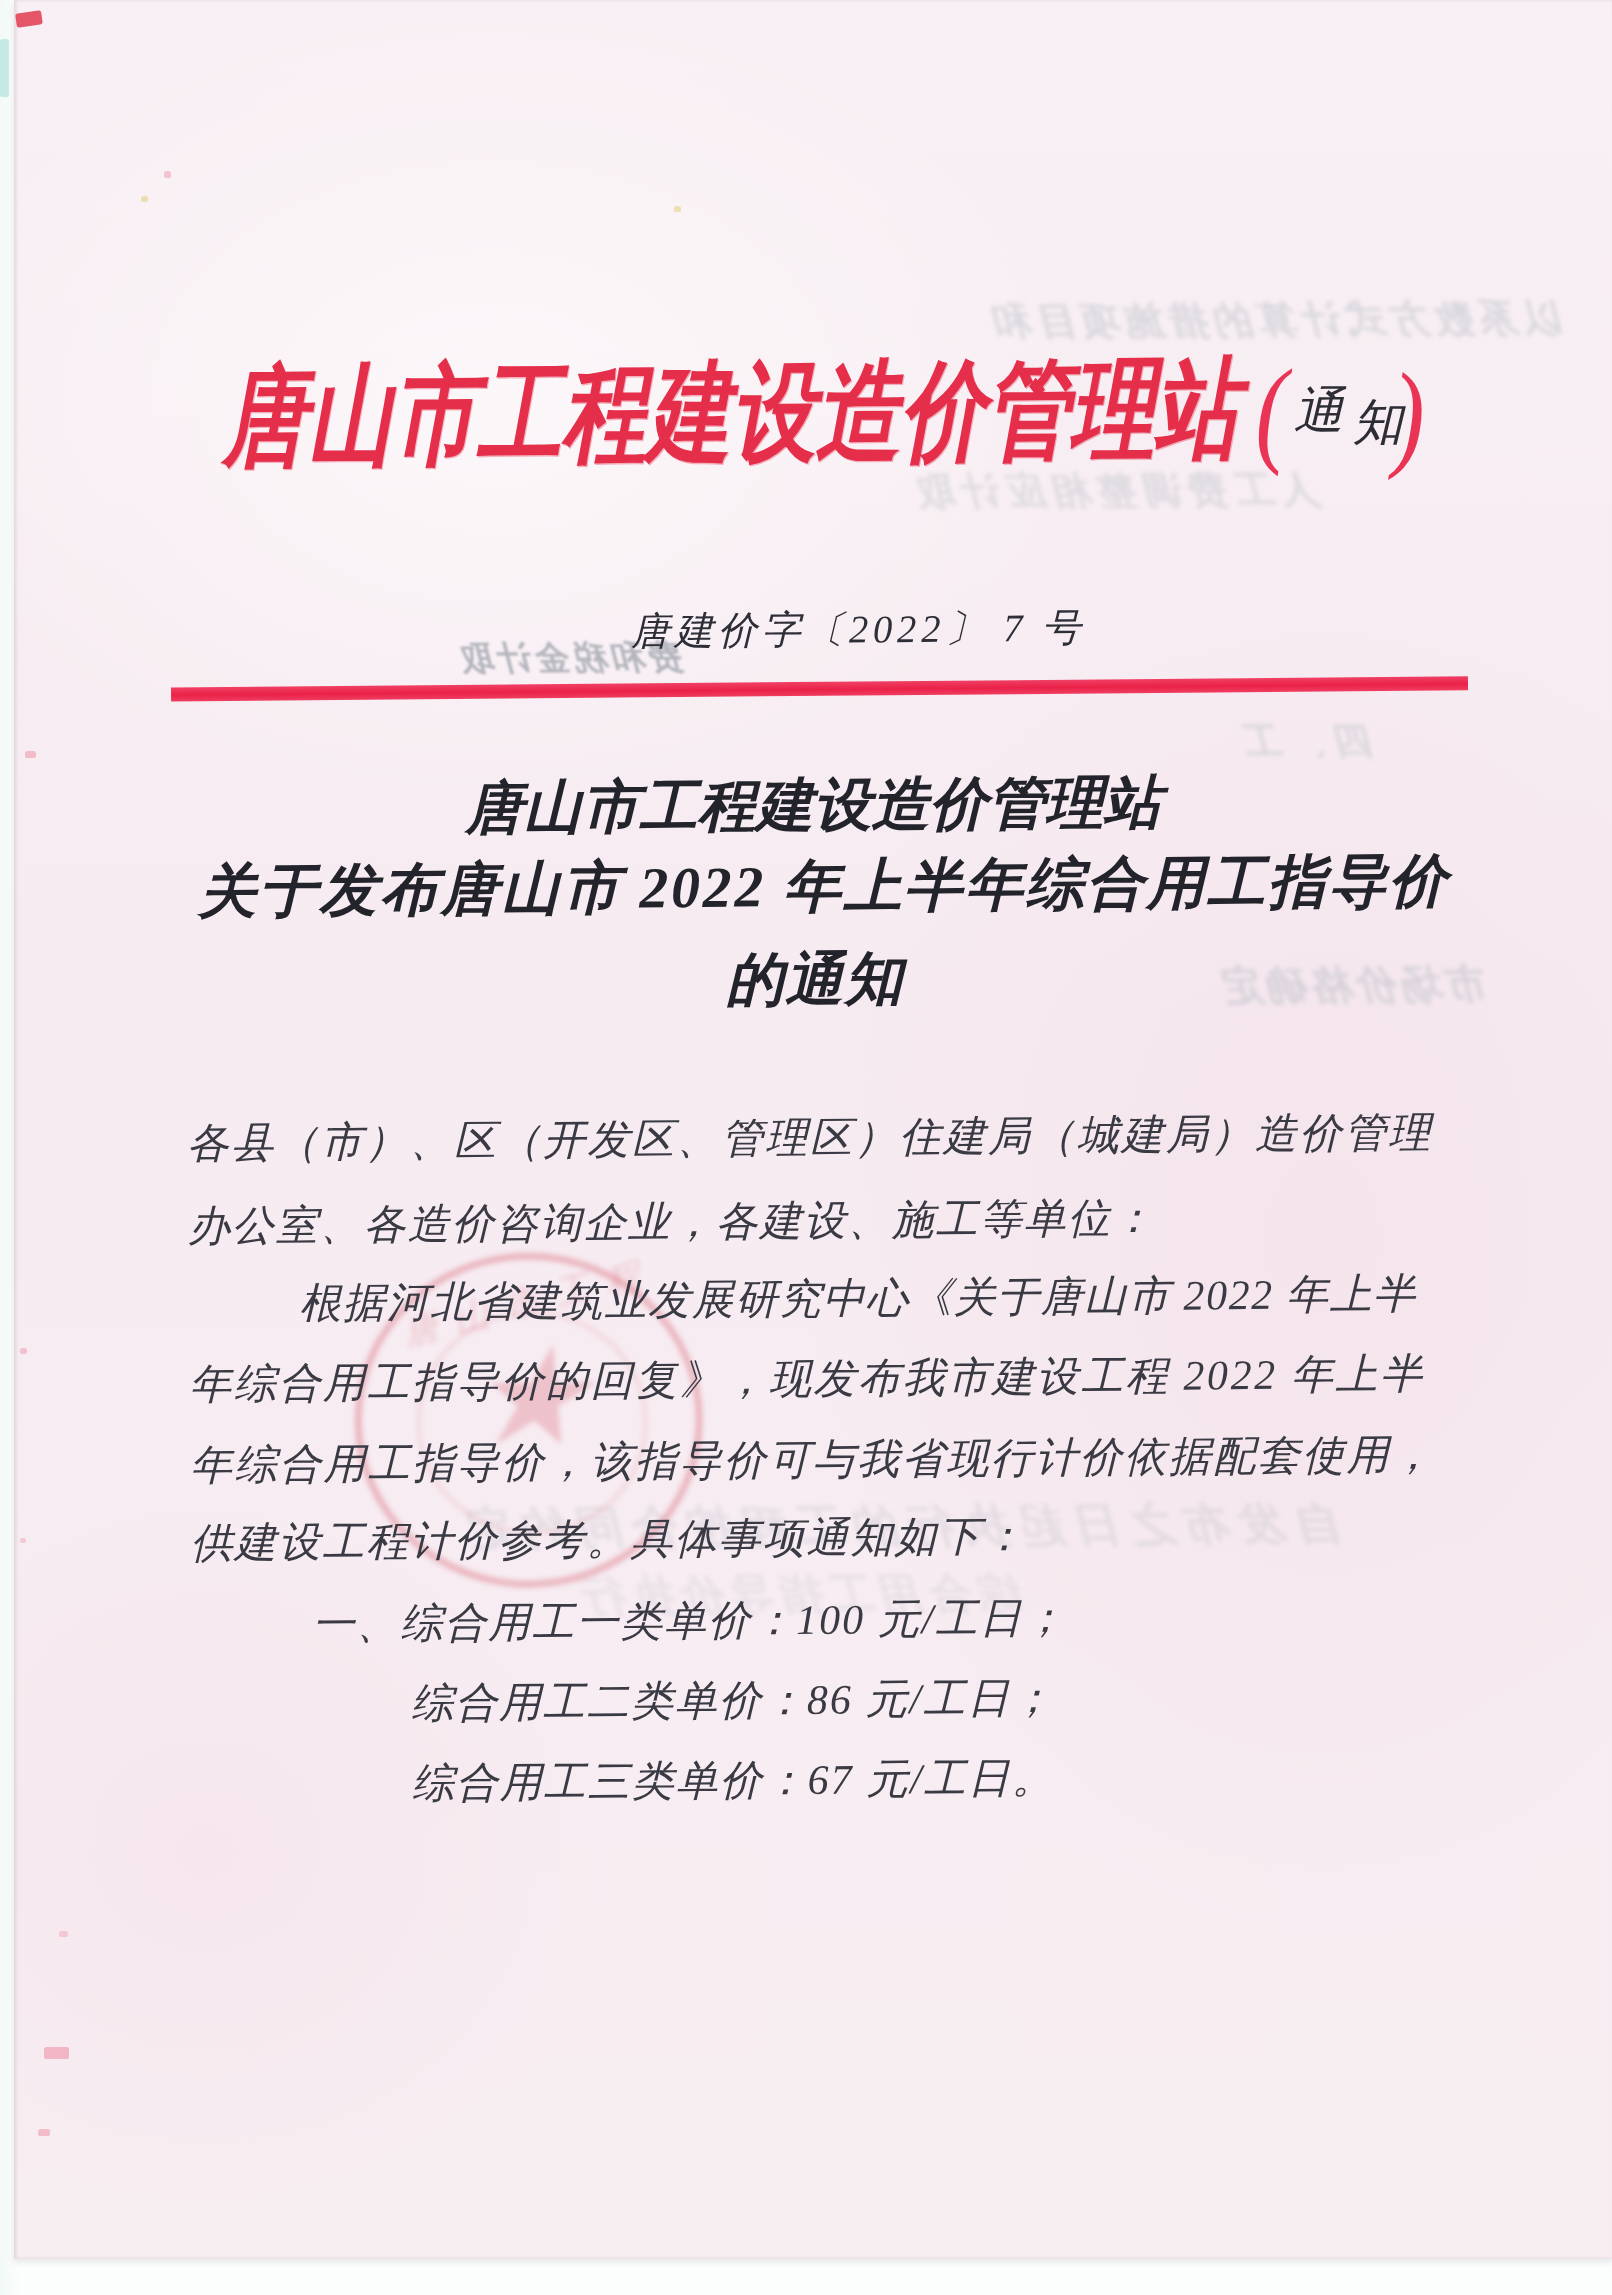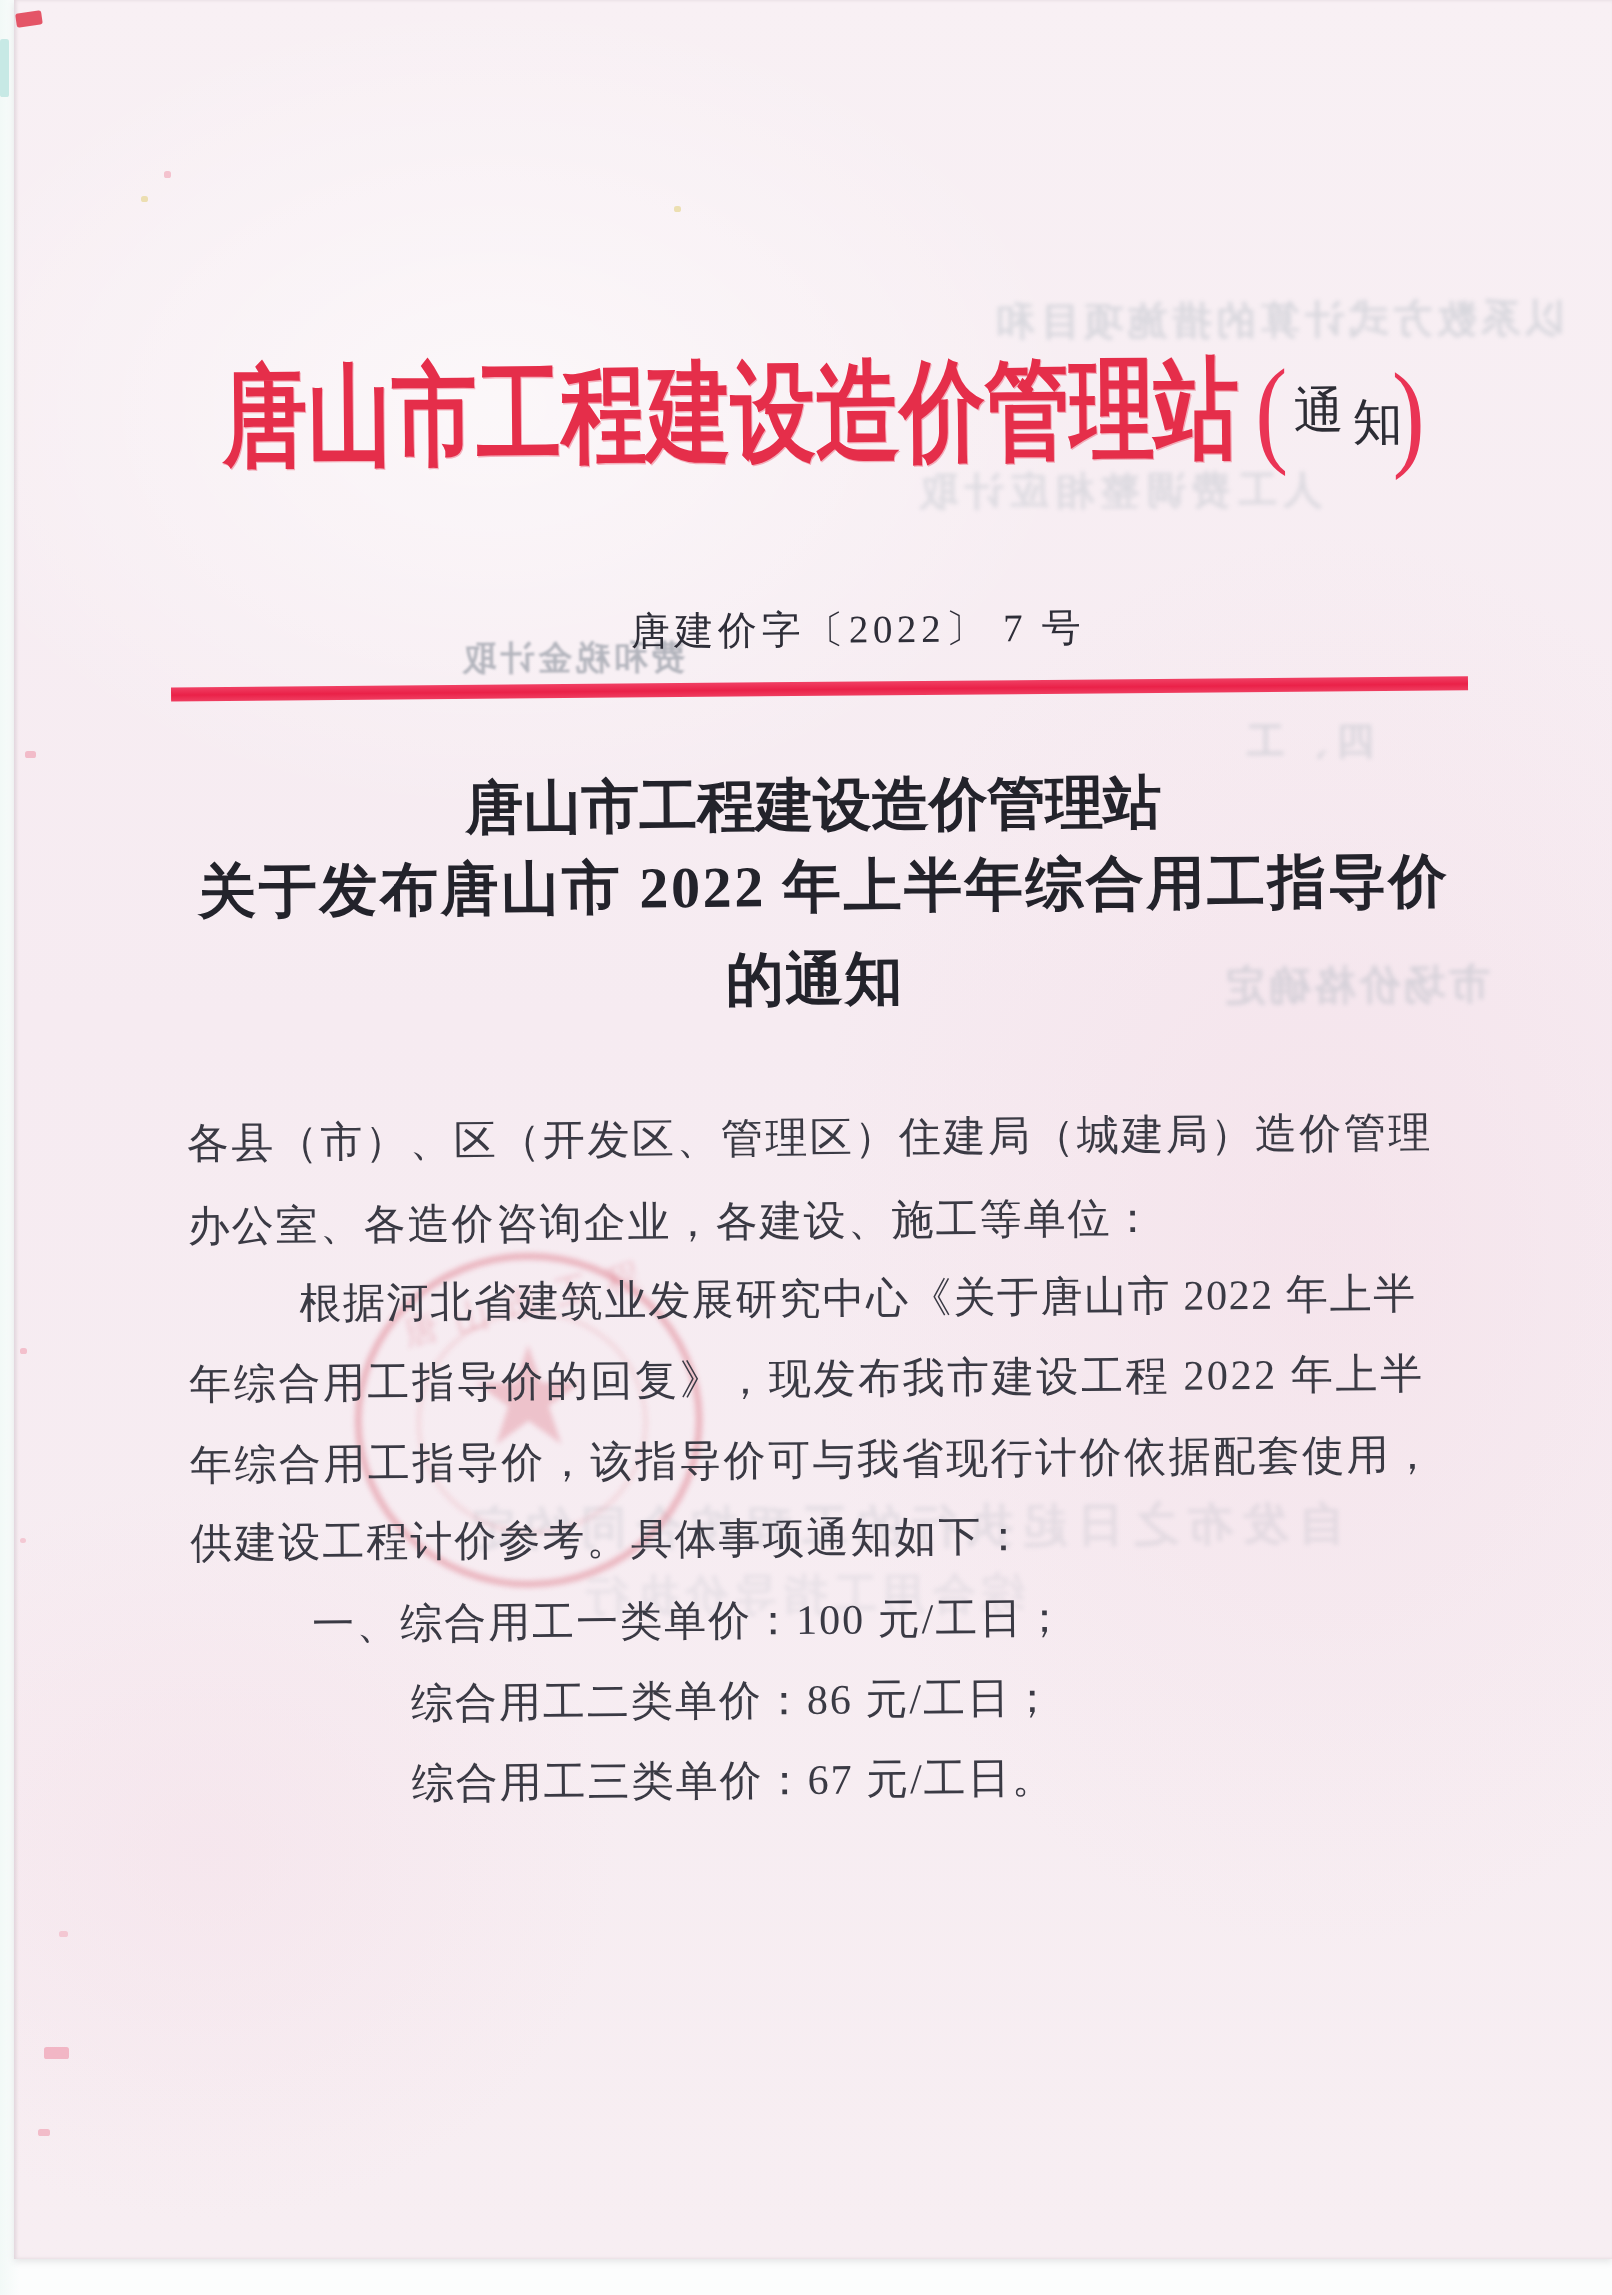--- a/index.html
+++ b/index.html
@@ -1,18 +1,18 @@
 <!DOCTYPE html>
 <html style="font-size:10.5px"><head>
 <meta charset="utf-8">
 <style>
   html,body{margin:0;padding:0;}
   body{width:1613px;height:2295px;position:relative;overflow:hidden;
        background:#fbfdfd;font-family:"Liberation Serif","DejaVu Serif",serif;}
-  #page{position:absolute;inset:0;}
+  #page{position:absolute;inset:0;font-style:italic;}
   
   .scanner-bg{position:absolute;inset:0;background:linear-gradient(90deg,#f2f9f7 0px,#fcfdfd 19.6px,#fcfdfd 100%);}
   
   .paper{position:absolute;left:14.4px;top:0;width:1598px;height:2259px;
     background:
       radial-gradient(851px 589px at 30% 18%, rgba(255,255,255,0.55), transparent 70%),
       radial-gradient(720px 982px at 82% 55%, rgba(243,219,229,0.45), transparent 72%),
       radial-gradient(589px 524px at 12% 82%, rgba(245,224,233,0.5), transparent 70%),
       linear-gradient(180deg,#f8f0f4 0%,#f6ebf1 45%,#f7eef2 100%);
     box-shadow:inset 2px 0 3.9px rgba(160,140,150,0.25), 0 3.3px 6.5px rgba(100,100,110,0.15);}

